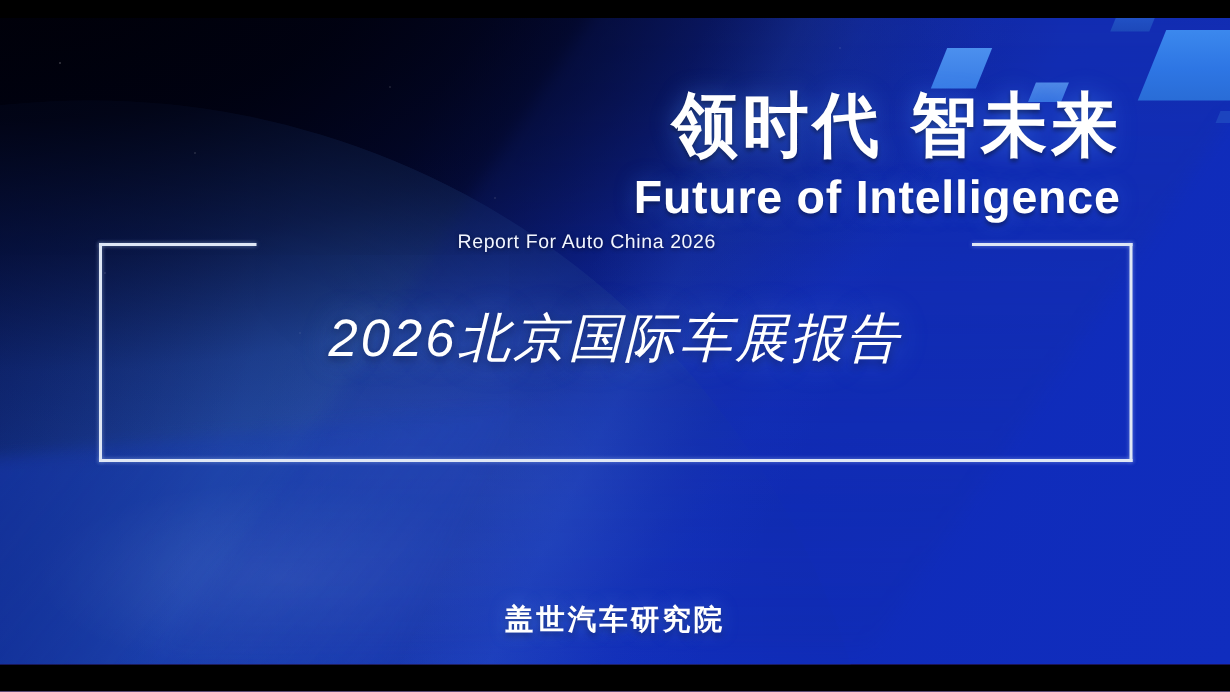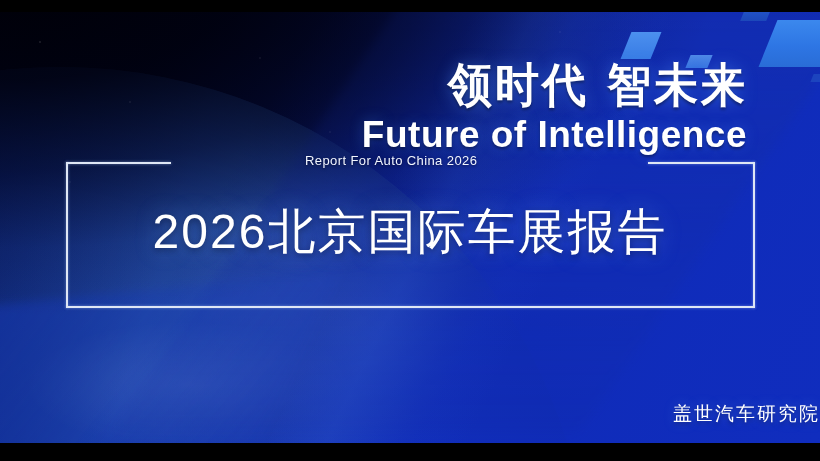--- a/index.html
+++ b/index.html
@@ -213,21 +213,21 @@
     text-shadow: 0 0 16px rgba(80,150,255,0.45), 0 2px 3px rgba(0,0,10,0.5);
     transform: scaleY(1.06);
     transform-origin: right bottom;
   }
   .slogan-cn .gap { display:inline-block; width: 18px; }
 
   .slogan-en {
     position: absolute;
     right: 73px;
     top: 104px;
-    font-size: 37px;
+    font-size: 31px;
     line-height: 1;
     font-weight: 700;
     color: #ffffff;
     letter-spacing: 0.5px;
     white-space: nowrap;
     text-shadow: 0 0 14px rgba(70,140,255,0.35), 0 2px 3px rgba(0,0,10,0.45);
   }
 
   .report-for {
     position: absolute;
@@ -253,38 +253,39 @@
   .frame-left      { left: 66px;  top: 150px; width: 2px;   height: 146px; }
   .frame-right     { left: 753px; top: 150px; width: 2px;   height: 146px; }
   .frame-bottom    { left: 66px;  top: 294px; width: 689px; height: 2px; }
 
   
   .main-title {
     position: absolute;
     left: 0; right: 0;
     top: 196px;
     text-align: center;
-    font-size: 48px;
+    font-size: 35px;
     line-height: 1;
     font-weight: 400;
     color: #ffffff;
     letter-spacing: 2px;
     white-space: nowrap;
     text-shadow: 0 0 22px rgba(120,180,255,0.45), 0 2px 6px rgba(0,0,20,0.45);
+    font-style: italic;
   }
 
   
   .footer-org {
     position: absolute;
     left: 0; right: 0;
     top: 392px;
-    text-align: right;
+    text-align: center;
     font-size: 19px;
     line-height: 1;
-    font-weight: 400;
+    font-weight: 700;
     color: #ffffff;
     letter-spacing: 2px;
     white-space: nowrap;
     text-shadow: 0 0 12px rgba(110,170,255,0.4), 0 2px 4px rgba(0,0,20,0.4);
   }
 </style>
 </head>
 <body>
 
 <div id="slide">

